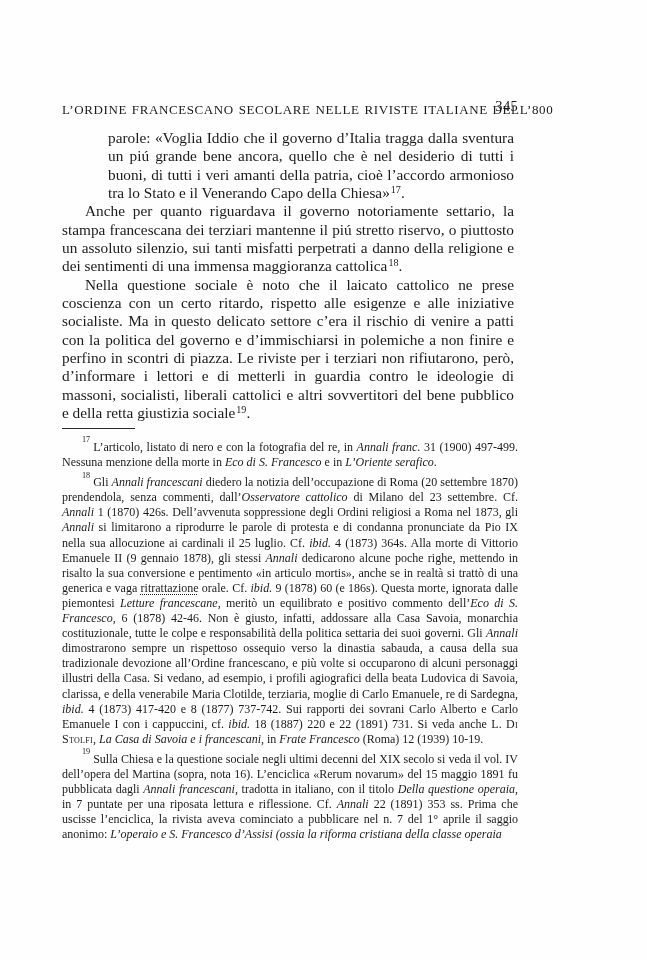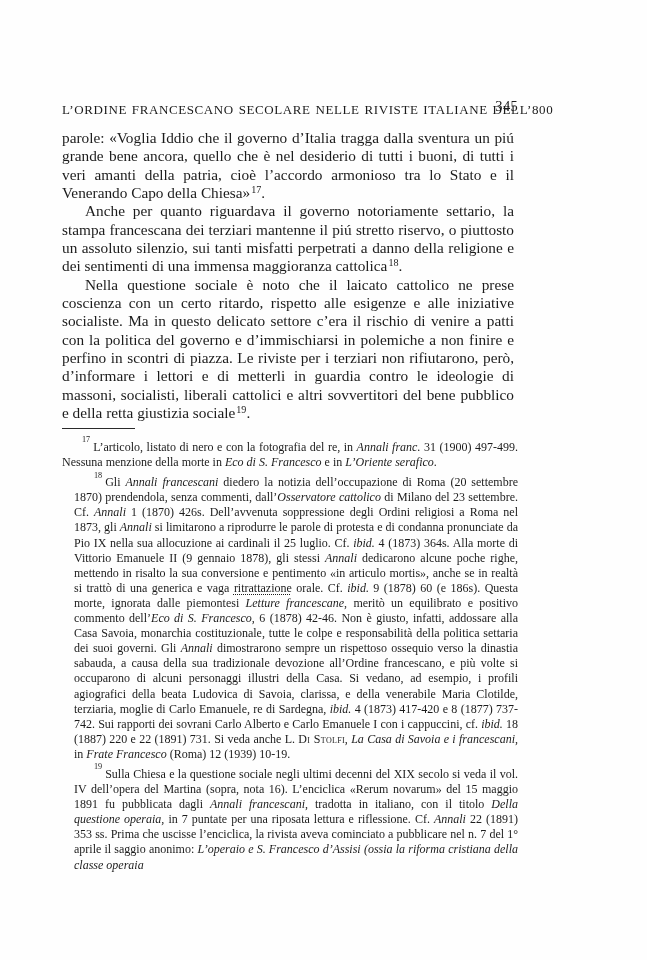--- a/index.html
+++ b/index.html
@@ -44,20 +44,21 @@
     font-size: 15.3px;
     line-height: 18.35px;
     text-align: justify;
   }
   .para {
     margin: 0;
     text-indent: 23px;
   }
   .para.noindent {
     text-indent: 0;
+    margin-left: 46px;
   }
   .fn-sep {
     position: absolute;
     left: 62px;
     top: 428px;
     width: 73px;
     height: 0;
     border-top: 1.5px solid #2a2a2a;
   }
   .footnotes {
@@ -68,21 +69,20 @@
     font-size: 12px;
     line-height: 15.1px;
     text-align: justify;
   }
   .fn {
     margin: 0;
     text-indent: 20px;
   }
   .fn + .fn {
     margin-top: 5px;
-    margin-left: 12px;
   }
   .fn-num {
     font-size: 0.68em;
     line-height: 0;
     position: relative;
     top: -0.45em;
     margin-right: 3px;
   }
   .run-sup {
     font-size: 0.66em;

